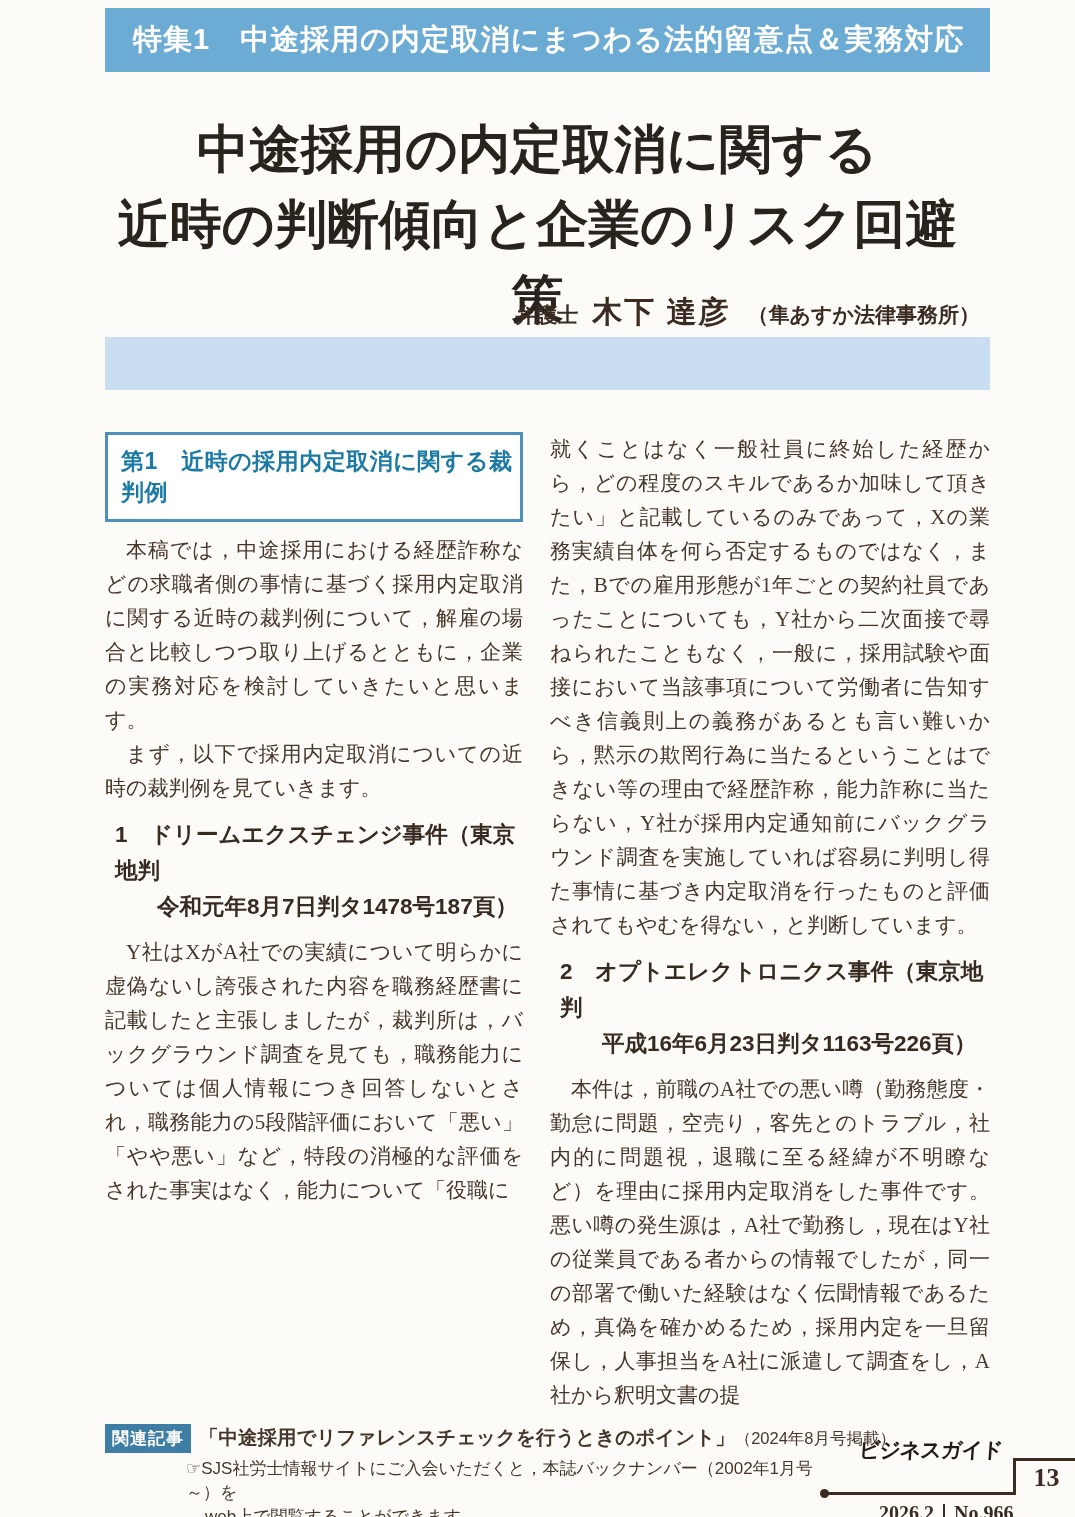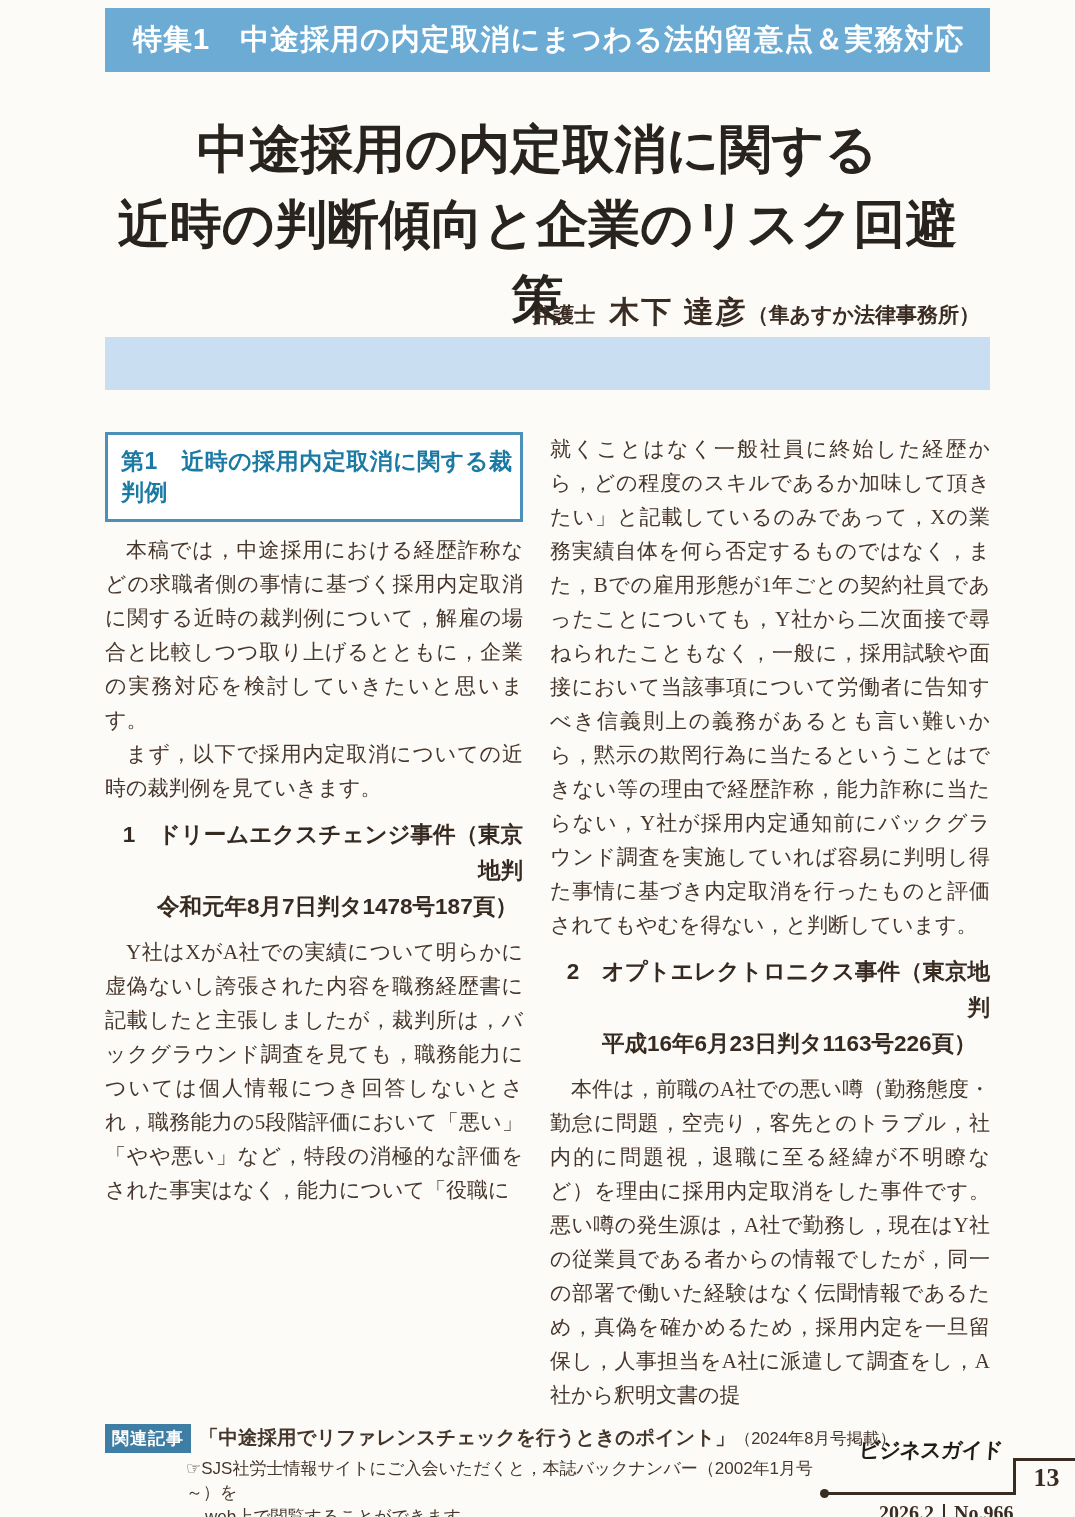--- a/index.html
+++ b/index.html
@@ -31,21 +31,21 @@
     font-weight:bold;font-size:52px;line-height:75px;letter-spacing:0px;
   }
 
   
   .author{
     position:absolute;left:105px;top:292px;width:875px;
     text-align:right;color:#3a2c22;
     font-family:"Liberation Sans","DejaVu Sans",sans-serif;
   }
   .author .role{font-size:21px;font-weight:bold;margin-right:14px;}
-  .author .name{font-size:30px;font-weight:bold;margin-right:0;letter-spacing:2px;}
+  .author .name{font-size:30px;font-weight:bold;margin-right:17px;letter-spacing:2px;}
   .author .affil{font-size:21px;font-weight:bold;}
 
   
   .strip{
     position:absolute;left:105px;top:337px;width:885px;height:53px;
     background:#c9def0;
   }
 
   
   .columns{
@@ -70,21 +70,21 @@
     margin:0;
   }
   .para.indent{text-indent:1em;}
   .col-left .para.first{margin-top:11px;}
 
   .case-heading{
     font-family:"Liberation Sans","DejaVu Sans",sans-serif;
     font-weight:bold;font-size:22.5px;line-height:36px;
     color:#362a21;margin:12px 0 10px 0;
   }
-  .case-heading .line1{display:block;padding-left:10px;text-align:right;}
+  .case-heading .line1{display:block;padding-left:10px;}
   .case-heading .line2{display:block;padding-left:52px;}
 
   
   .footer-left{
     position:absolute;left:105px;top:1424px;width:720px;
     font-family:"Liberation Sans","DejaVu Sans",sans-serif;
     color:#45362b;
   }
   .related-row1{display:flex;align-items:flex-start;}
   .related-label{

